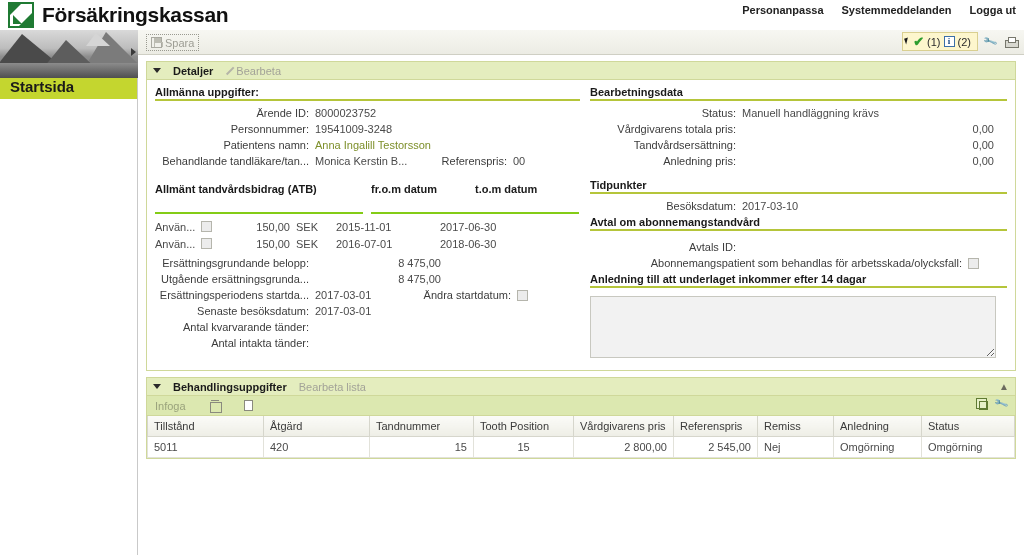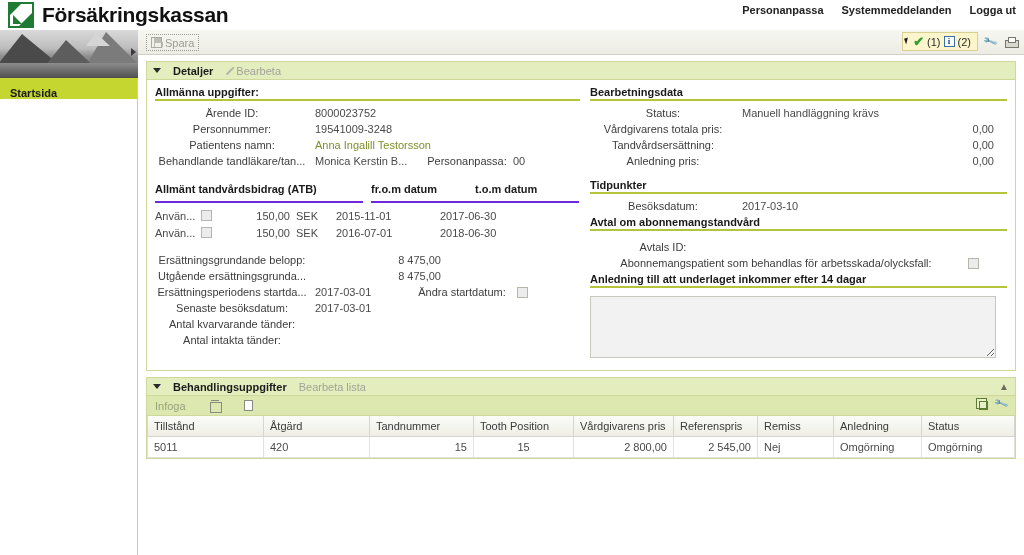--- a/index.html
+++ b/index.html
@@ -86,22 +86,22 @@
     position: absolute; left: 86px; top: 3px; width: 0; height: 0;
     border-left: 10px solid transparent; border-right: 14px solid transparent;
     border-bottom: 13px solid #d5d5d5;
   }
   .side-tab-arrow {
     position: absolute; left: 131px; top: 18px; width: 0; height: 0;
     border-top: 4px solid transparent; border-bottom: 4px solid transparent;
     border-left: 5px solid #3a3a3a; z-index: 5;
   }
   .side-item {
-    height: 22px; background: #c4d62f; display: flex; align-items: flex-end;
-    padding-left: 10px; font-size: 11px; font-weight: bold; color: #1a1a1a;
+    height: 22px; background: #c4d62f; display: flex; align-items: flex-start;
+    padding-left: 10px; font-size: 15px; font-weight: bold; color: #1a1a1a;
     border-bottom: 1px solid #ffffff; cursor: pointer;
   }
 
   
   .content { position: absolute; left: 138px; top: 30px; width: 886px; height: 525px; background: #ffffff; }
 
   .page-head {
     position: relative; height: 23px;
     background: linear-gradient(to bottom, #f2f2ec 0%, #e7e7df 100%);
     border-bottom: 1px solid #d2d2c8;
@@ -190,30 +190,30 @@
   .col-l { width: 428px; }
   .col-r { width: 420px; margin-left: 10px; }
 
   .sec-title {
     font-size: 11px; font-weight: bold; color: #1a1a1a;
     border-bottom: 2px solid #b5c53a; padding-bottom: 1px; margin-bottom: 4px;
   }
   .sec-title.mt { margin-top: 10px; }
 
   .frow { display: flex; align-items: center; height: 16px; font-size: 11px; }
-  .flabel { text-align: center; color: #3c3c3c; padding-right: 6px; }
+  .flabel { text-align: right; color: #3c3c3c; padding-right: 6px; }
   .fval { color: #4a4a4a; }
   .fval.link { color: #7d8f2a; }
   .fval.num { text-align: right; }
 
   .cb {
     width: 11px; height: 11px; border: 1px solid #b5b5ac; background: #ececec; display: inline-block;
   }
   .atb-head { display: flex; }
-  .atb-head .h { font-size: 11px; font-weight: bold; color: #1a1a1a; border-bottom: 2px solid #6d28d9; padding-bottom: 6px; }
+  .atb-head .h { font-size: 11px; font-weight: bold; color: #1a1a1a; border-bottom: 2px solid #84cc16; padding-bottom: 17px; }
   .atb-row { display: flex; align-items: center; height: 17px; font-size: 11px; color: #4a4a4a; }
 
   .textarea-ro {
     width: 406px; height: 62px; border: 1px solid #c8c8c0; background: #f2f2f2; margin-top: 4px;
   }
 
   
   .list-toolbar {
     height: 20px; background: #dce8b0; display: flex; align-items: center; gap: 24px;
     padding: 0 8px; border-bottom: 1px solid #cfd89a; position: relative;
@@ -328,21 +328,21 @@
             <span class="flabel" style="width:160px">Personnummer:</span>
             <span class="fval">19541009-3248</span>
           </div>
           <div class="frow">
             <span class="flabel" style="width:160px">Patientens namn:</span>
             <span class="fval link">Anna Ingalill Testorsson</span>
           </div>
           <div class="frow">
             <span class="flabel" style="width:160px">Behandlande tandläkare/tan...</span>
             <span class="fval" style="width:112px">Monica Kerstin B...</span>
-            <span class="flabel" style="width:86px">Personanpassa:</span>
+            <span class="flabel" style="width:86px">Referenspris:</span>
             <span class="fval">00</span>
           </div>
 
           <div class="atb-head" style="margin-top:14px">
             <span class="h" style="width:208px">Allmänt tandvårdsbidrag (ATB)</span>
             <span class="h" style="width:104px; margin-left:8px">fr.o.m datum</span>
             <span class="h" style="width:104px">t.o.m datum</span>
           </div>
 
           <div class="atb-row" style="margin-top:4px">
@@ -355,21 +355,21 @@
           </div>
           <div class="atb-row">
             <span style="width:46px">Använ...</span>
             <span class="cb"></span>
             <span style="width:84px;text-align:right;padding-right:6px">150,00</span>
             <span style="width:40px">SEK</span>
             <span style="width:104px">2016-07-01</span>
             <span style="width:104px">2018-06-30</span>
           </div>
 
-          <div class="frow" style="margin-top:11px">
+          <div class="frow" style="margin-top:3px">
             <span class="flabel" style="width:160px">Ersättningsgrundande belopp:</span>
             <span class="fval num" style="width:126px">8 475,00</span>
           </div>
           <div class="frow">
             <span class="flabel" style="width:160px">Utgående ersättningsgrunda...</span>
             <span class="fval num" style="width:126px">8 475,00</span>
           </div>
           <div class="frow">
             <span class="flabel" style="width:160px">Ersättningsperiodens startda...</span>
             <span class="fval" style="width:98px">2017-03-01</span>

